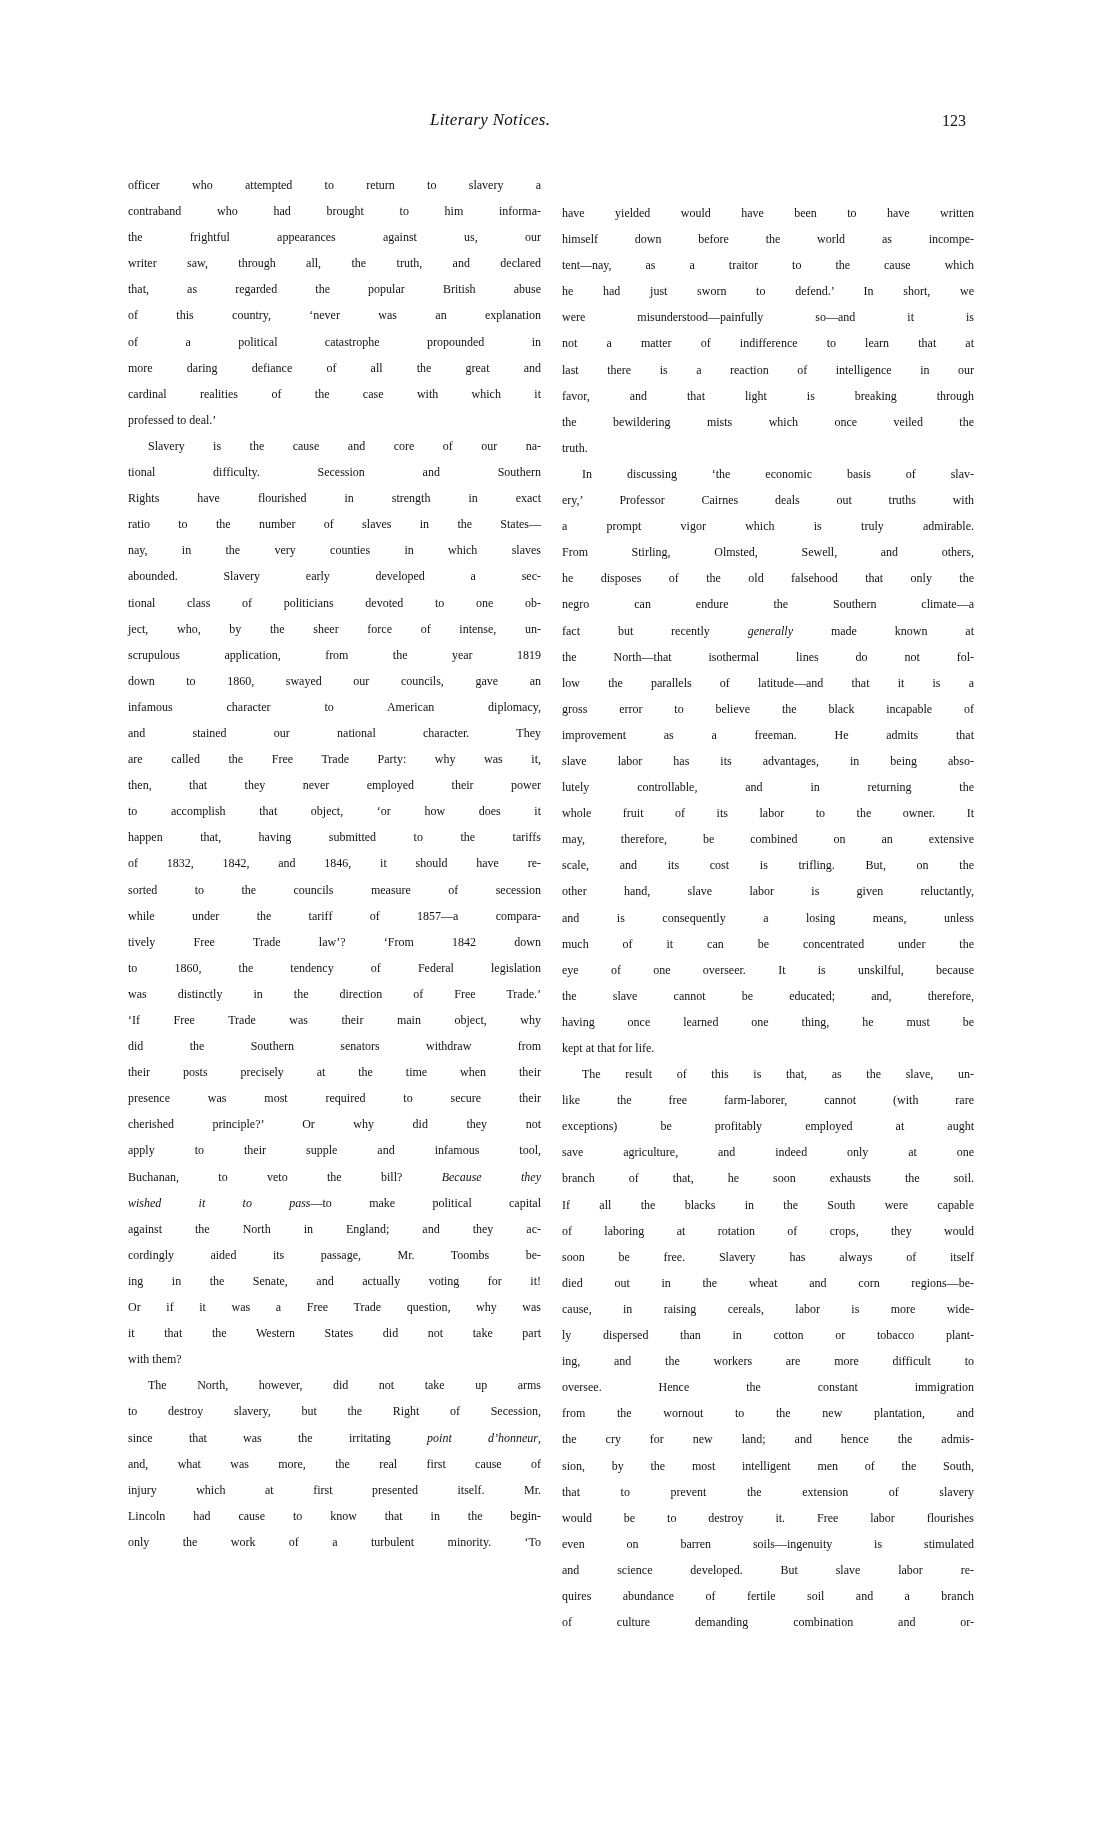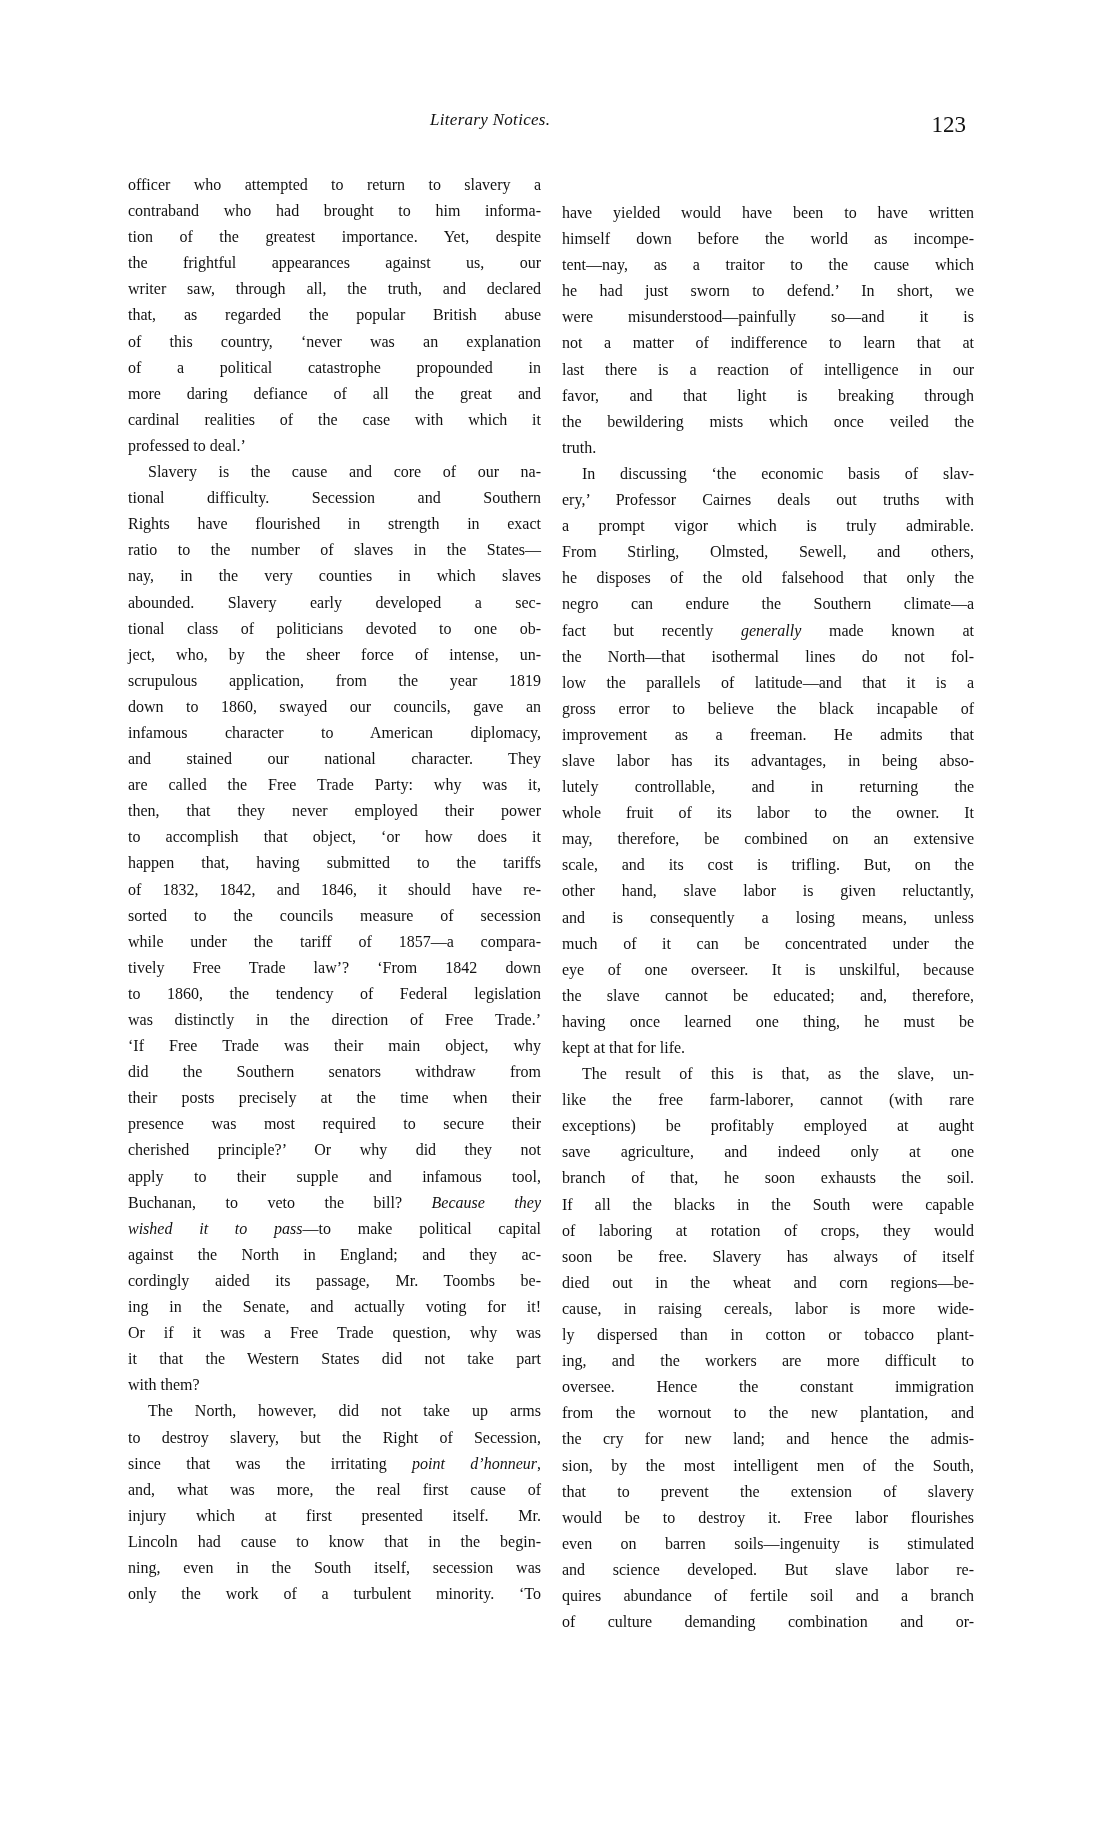--- a/index.html
+++ b/index.html
@@ -33,26 +33,26 @@
     left: 302px;
     top: 0;
     font-style: italic;
     font-size: 17px;
     letter-spacing: 0.3px;
   }
   .page-number {
     position: absolute;
     right: 0;
     top: 2px;
-    font-size: 23px;
+    font-size: 16px;
   }
   .column {
     position: absolute;
     top: 172px;
-    font-size: 16px;
+    font-size: 12px;
     line-height: 26.1px;
     text-align: justify;
     font-family: Liberation Serif, serif;
   }
   .col-left { left: 128px; width: 413px; }
   .col-right { left: 562px; width: 412px; margin-top: 28px; }
   .line {
     display: block;
     white-space: nowrap;
     text-align-last: justify;
@@ -69,21 +69,20 @@
 <div class="page">
 
   <div class="running-head">
     <span class="running-title">Literary Notices.</span>
     <span class="page-number">123</span>
   </div>
 
   <div class="column col-left">
     <span class="line">officer who attempted to return to slavery a</span>
     <span class="line">contraband who had brought to him informa-</span>
-    <span class="line">tion of the greatest importance. Yet, despite</span>
     <span class="line">the frightful appearances against us, our</span>
     <span class="line">writer saw, through all, the truth, and declared</span>
     <span class="line">that, as regarded the popular British abuse</span>
     <span class="line">of this country, ‘never was an explanation</span>
     <span class="line">of a political catastrophe propounded in</span>
     <span class="line">more daring defiance of all the great and</span>
     <span class="line">cardinal realities of the case with which it</span>
     <span class="line last">professed to deal.’</span>
     <span class="line indent">Slavery is the cause and core of our na-</span>
     <span class="line">tional difficulty. Secession and Southern</span>
@@ -120,21 +119,20 @@
     <span class="line">ing in the Senate, and actually voting for it!</span>
     <span class="line">Or if it was a Free Trade question, why was</span>
     <span class="line">it that the Western States did not take part</span>
     <span class="line last">with them?</span>
     <span class="line indent">The North, however, did not take up arms</span>
     <span class="line">to destroy slavery, but the Right of Secession,</span>
     <span class="line"><span>since that was the irritating </span><span class="it">point d’honneur</span><span>,</span></span>
     <span class="line">and, what was more, the real first cause of</span>
     <span class="line">injury which at first presented itself. Mr.</span>
     <span class="line">Lincoln had cause to know that in the begin-</span>
-    <span class="line">ning, even in the South itself, secession was</span>
     <span class="line">only the work of a turbulent minority. ‘To</span>
   </div>
 
   <div class="column col-right">
     <span class="line">have yielded would have been to have written</span>
     <span class="line">himself down before the world as incompe-</span>
     <span class="line">tent—nay, as a traitor to the cause which</span>
     <span class="line">he had just sworn to defend.’ In short, we</span>
     <span class="line">were misunderstood—painfully so—and it is</span>
     <span class="line">not a matter of indifference to learn that at</span>

